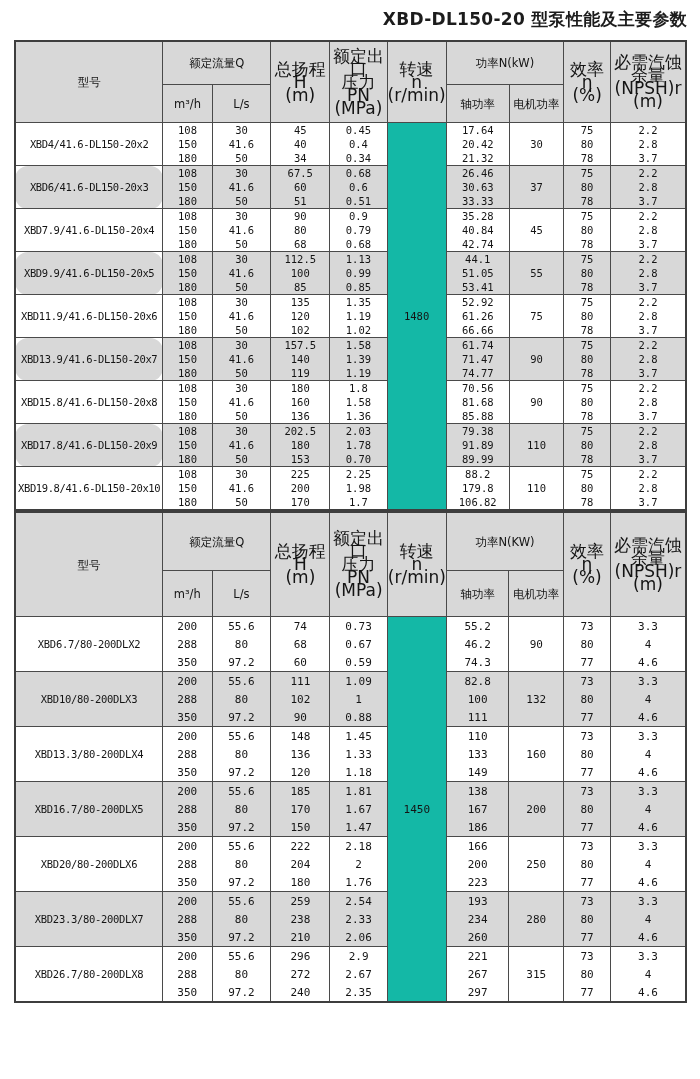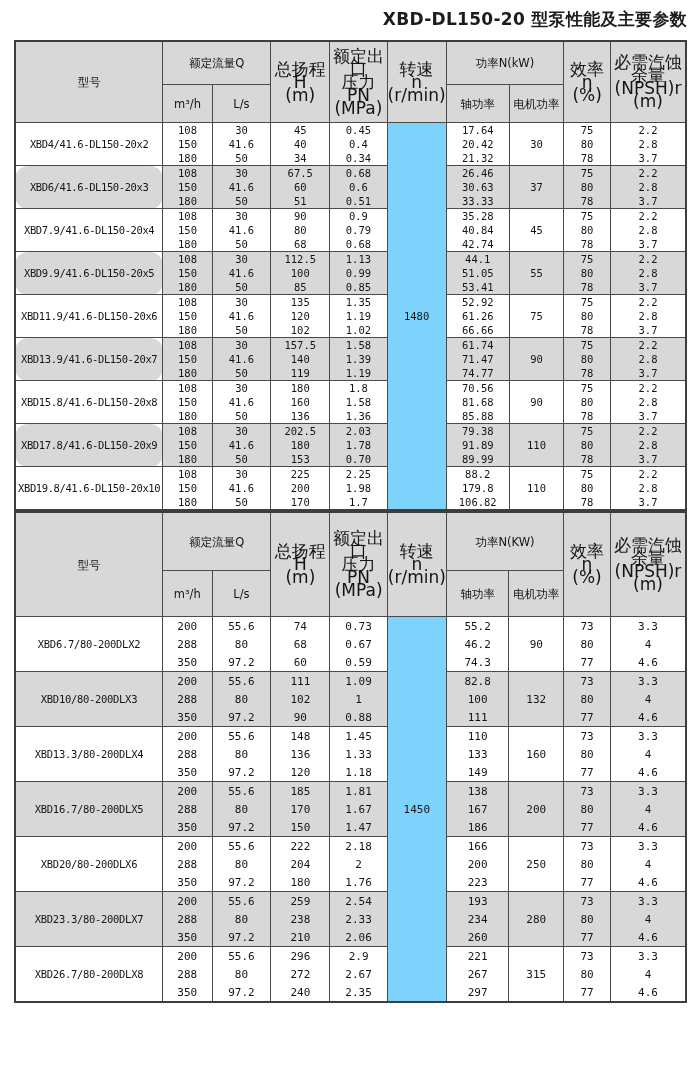--- a/index.html
+++ b/index.html
@@ -12,21 +12,21 @@
   .pump-table th,.pump-table td{padding:0;text-align:center;vertical-align:middle;
              font-weight:normal;color:#141414;overflow:hidden;}
   .pump-table thead th{border:1px solid #4a4a4a;background:#d8d8d8;
              font-size:11.5px;line-height:14px;margin-top:8px;}
   .pump-table thead .hl{line-height:13px;font-size:17px;}
   .pump-table tbody td{border-left:1px solid #4a4a4a;border-right:1px solid #4a4a4a;
              border-top:none;border-bottom:none;
              font-family:"DejaVu Sans Mono","Liberation Mono",monospace;}
   .pump-table tbody tr.gs td{border-top:1px solid #4a4a4a;}
   .pump-table tbody td.sh{background:#d8d8d8;}
-  .pump-table tbody td.speed{background:#7dd3fc;}
+  .pump-table tbody td.speed{background:#14b8a6;}
   
   .t0 thead tr:first-child th{height:42px;}
   .t0 thead tr:last-child th{height:37px;}
   .t0 tbody td{height:14px;font-size:10.5px;line-height:13px;}
   .t0 tbody td.model{font-size:10.5px;letter-spacing:-0.4px;border-radius:13px;}
   
   .t1 thead tr:first-child th{height:57px;}
   .t1 thead tr:last-child th{height:45px;}
   .t1 tbody td{height:18px;font-size:11px;line-height:17px;}
   .t1 tbody td.model{font-size:10.5px;letter-spacing:-0.3px;}

